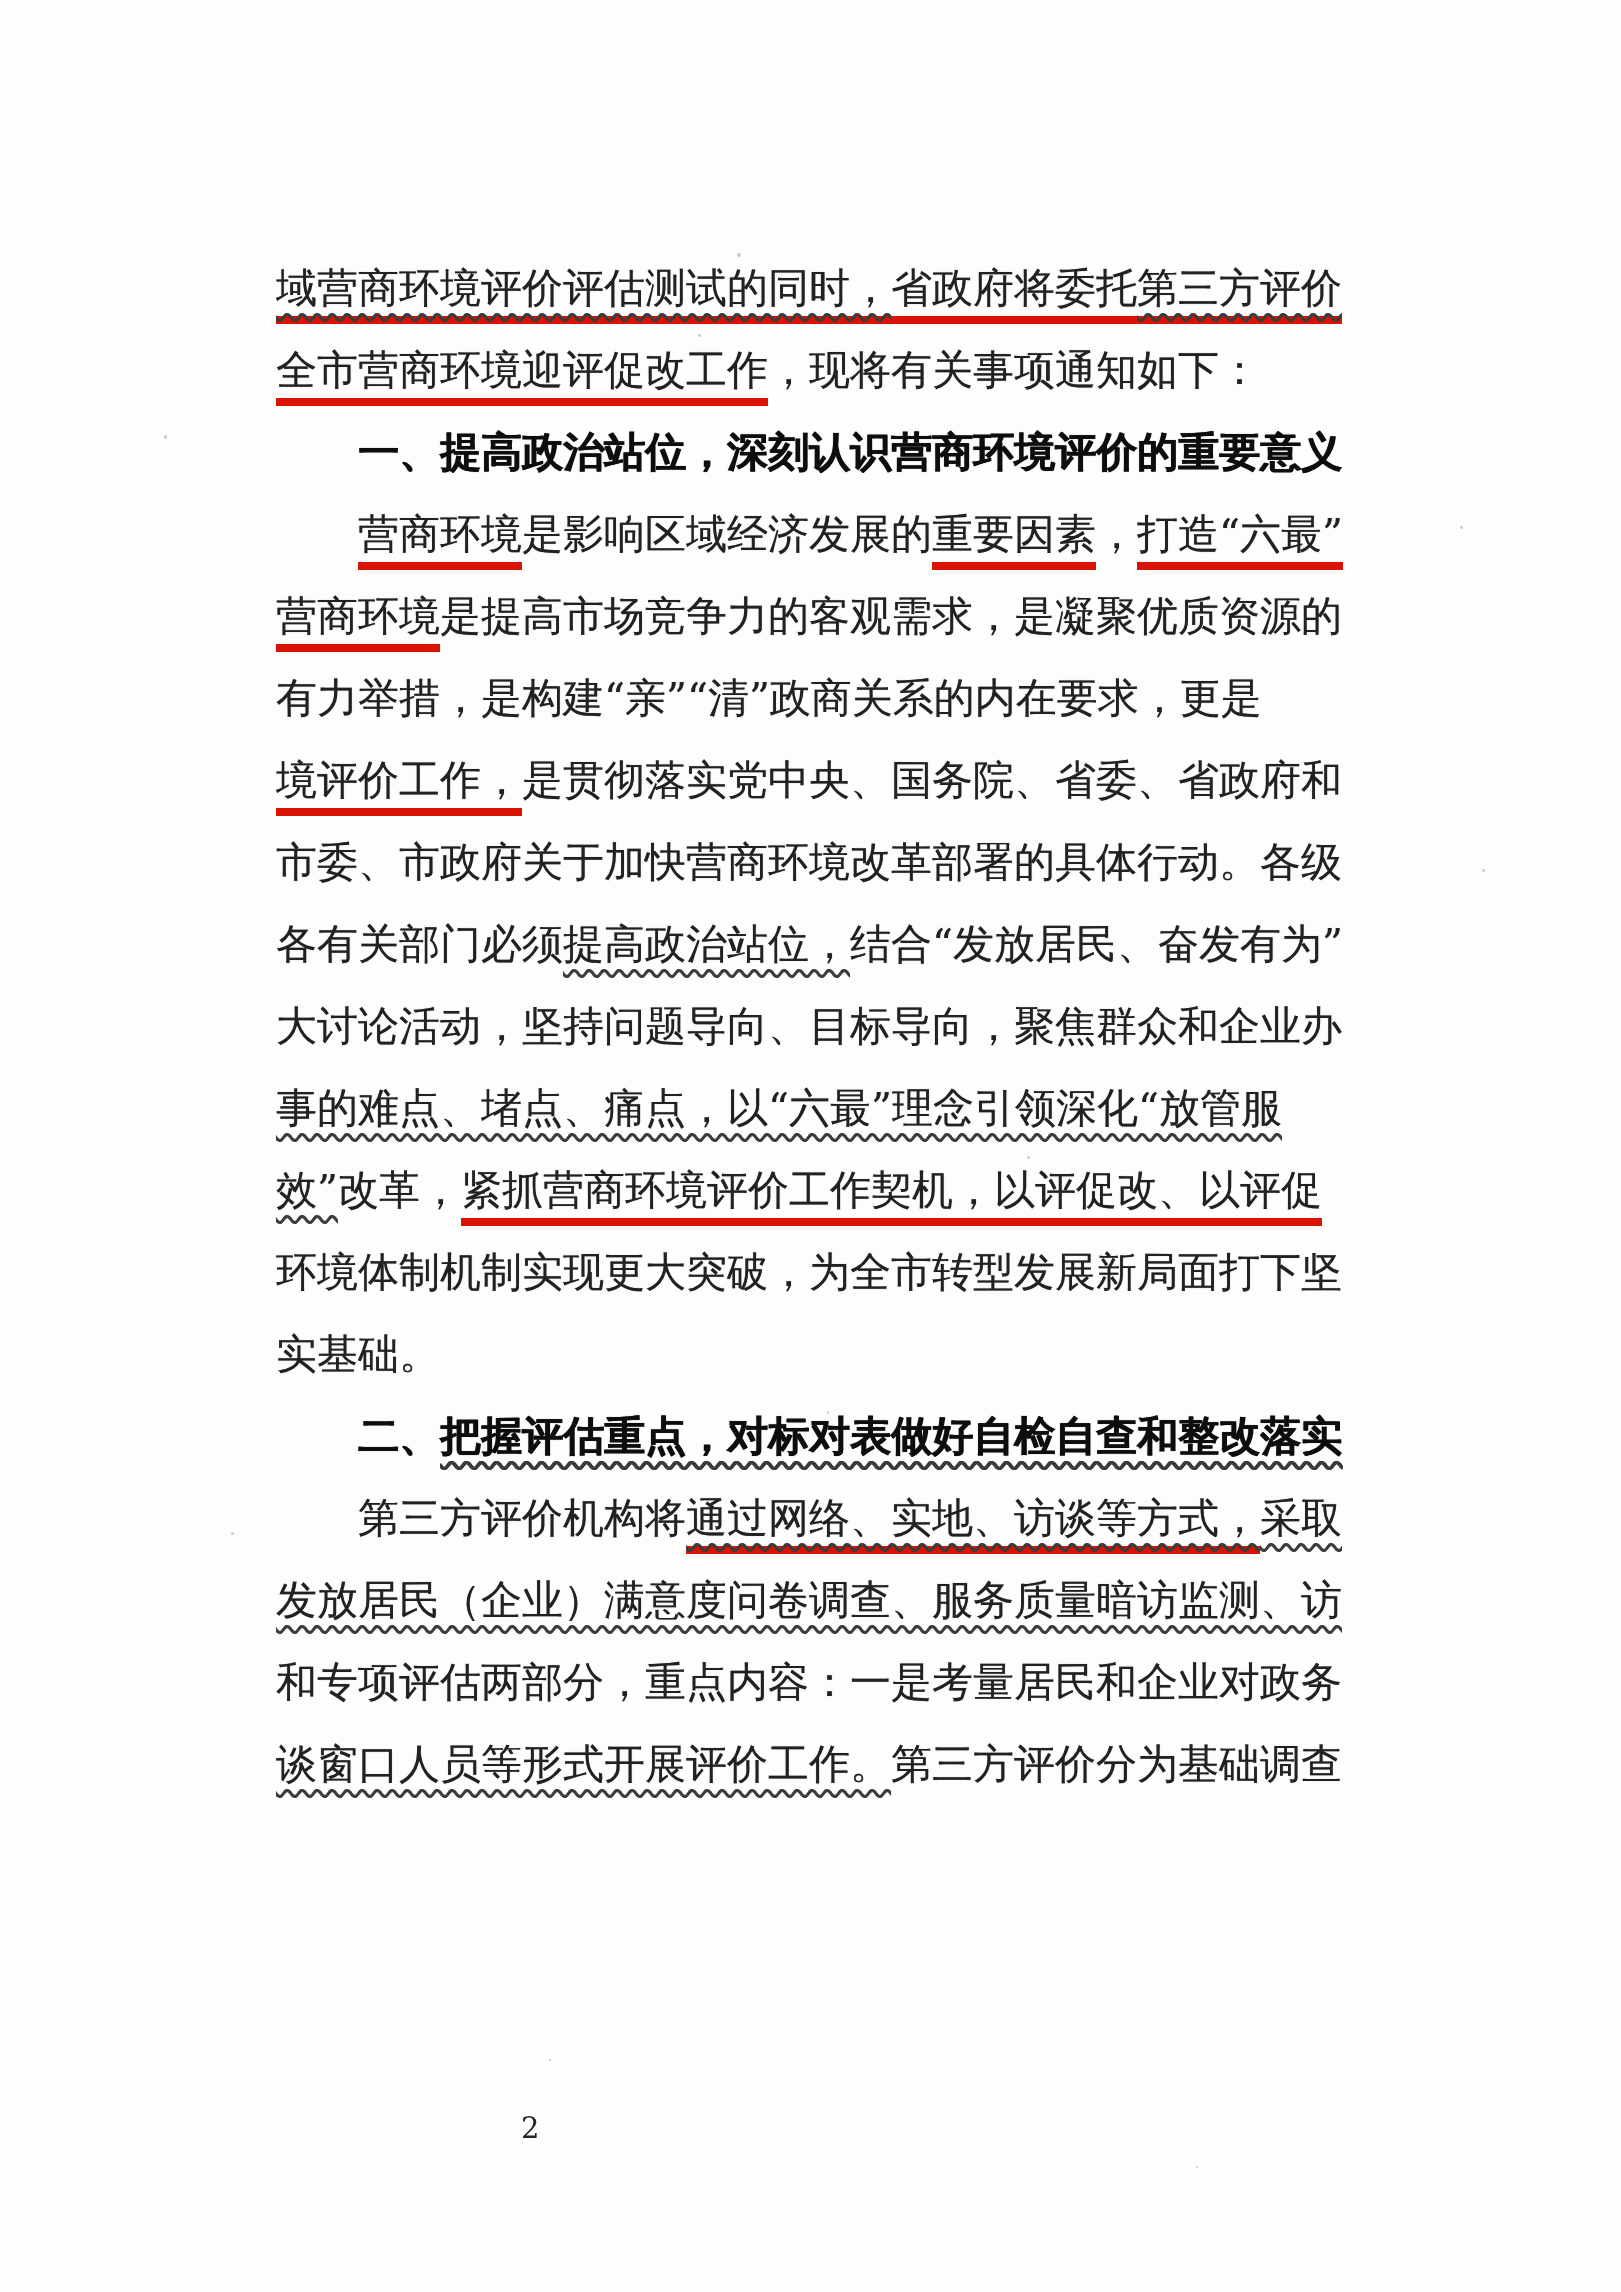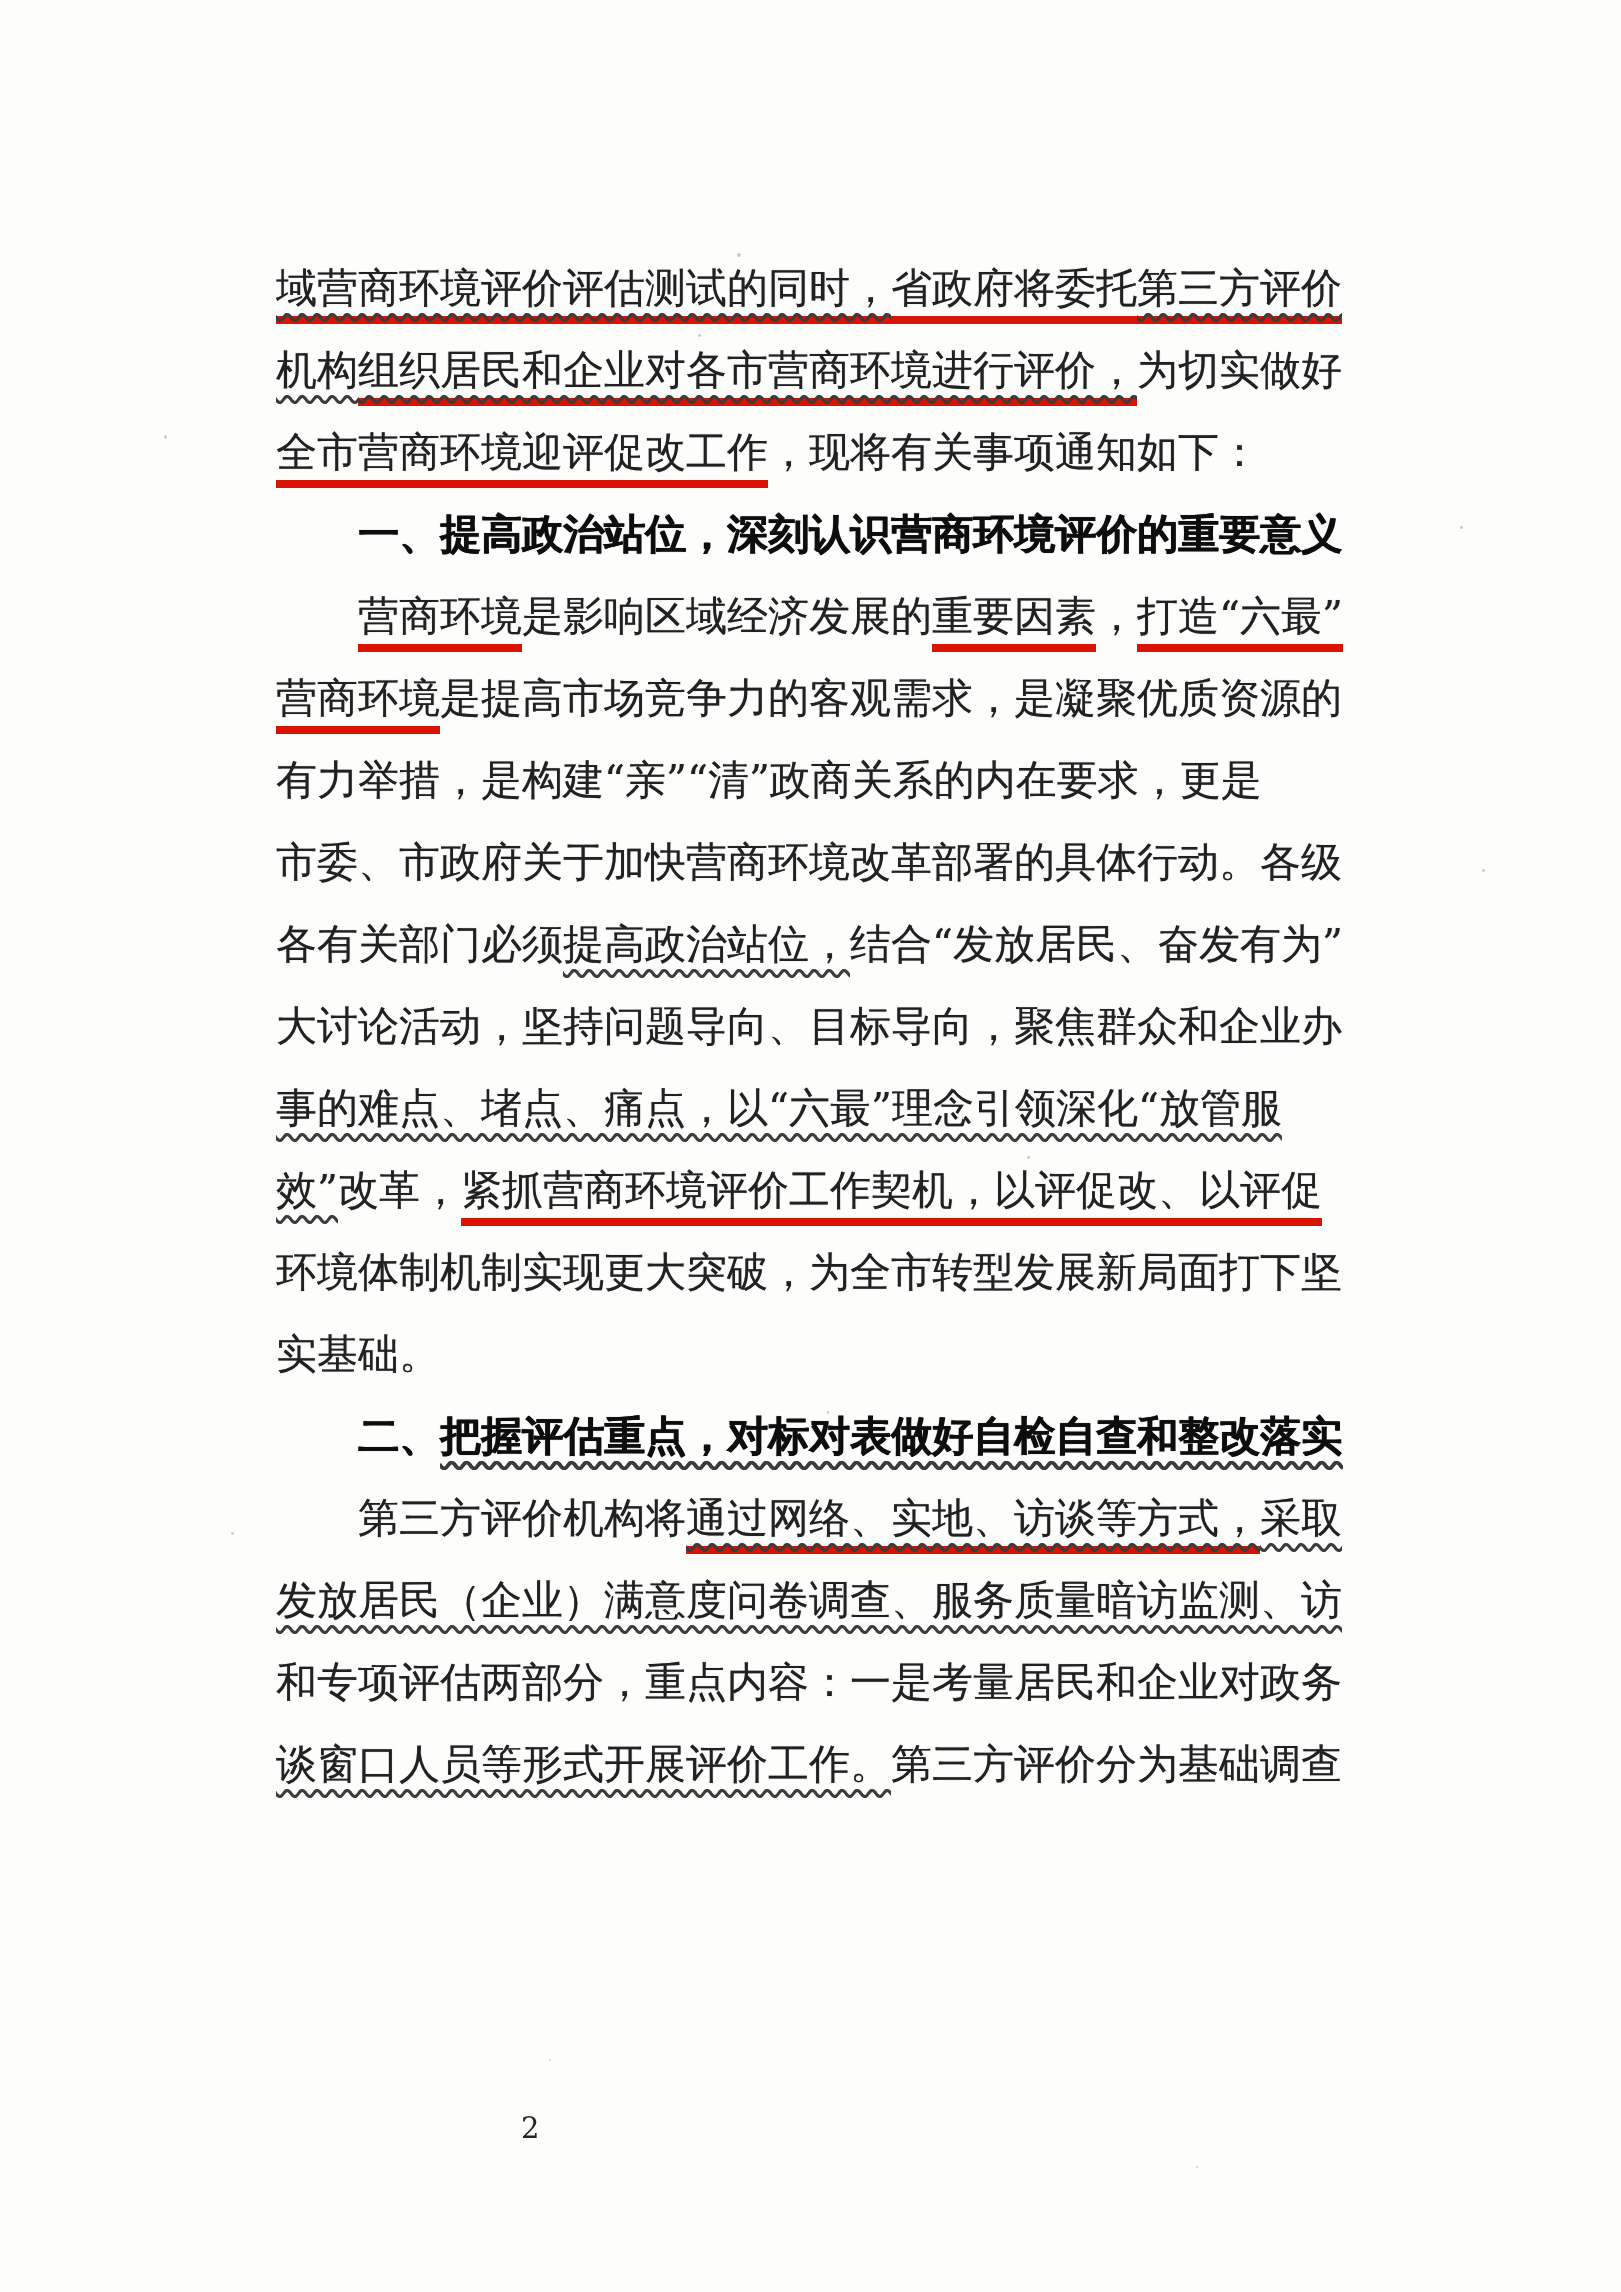--- a/index.html
+++ b/index.html
@@ -73,26 +73,26 @@
   <div class="speck" style="left:1460px;top:526px;width:2.9px;height:2.9px;"></div>
   <div class="speck" style="left:1482px;top:869px;width:2.9px;height:2.9px;"></div>
   <div class="speck" style="left:1027px;top:1156px;width:2.9px;height:2.9px;"></div>
   <div class="speck" style="left:231px;top:1532px;width:2.9px;height:2.9px;"></div>
   <div class="speck" style="left:827px;top:1411px;width:2px;height:2.9px;"></div>
   <div class="speck" style="left:549px;top:2059px;width:2px;height:2px;"></div>
   <div class="speck" style="left:1196px;top:2166px;width:2px;height:2px;"></div>
 
   <div class="text-block">
       <div class="line"><span class="mark-red mark-pencil">域营商环境评价评估测试的同时，</span><span class="mark-red">省政府将委托</span><span class="mark-red mark-pencil">第三方评价</span></div>
-      <div class="line"><span class="mark-pencil">机构</span><span class="mark-red mark-pencil">组织居民和企业对各市营商环境进行评价，</span><span>为切实做好</span></div>
       <div class="line"><span class="mark-red">全市营商环境迎评促改工作</span><span>，现将有关事项通知如下：</span></div>
       <div class="line heading indent"><span>一、提高政治站位，深刻认识营商环境评价的重要意义</span></div>
       <div class="line indent"><span class="mark-red">营商环境</span><span>是影响区域经济发展的</span><span class="mark-red">重要因素</span><span>，</span><span class="mark-red">打造“六最”</span></div>
       <div class="line"><span class="mark-red">营商环境</span><span>是提高市场竞争力的客观需求，是凝聚优质资源的</span></div>
       <div class="line"><span>有力举措，是构建“亲”“清”政商关系的内在要求，更是</span></div>
+      <div class="line"><span class="mark-red">境评价工作，</span><span>是贯彻落实党中央、国务院、省委、省政府和</span></div>
       <div class="line"><span>市委、市政府关于加快营商环境改革部署的具体行动。各级</span></div>
       <div class="line"><span>各有关部门必须</span><span class="mark-pencil">提高政治站位，</span><span>结合“发放居民、奋发有为”</span></div>
       <div class="line"><span>大讨论活动，坚持问题导向、目标导向，聚焦群众和企业办</span></div>
       <div class="line"><span class="mark-pencil">事的难点、堵点、痛点，以“六最”理念引领深化“放管服</span></div>
       <div class="line"><span class="mark-pencil">效”</span><span>改革，</span><span class="mark-red">紧抓营商环境评价工作契机，以评促改、以评促</span></div>
       <div class="line"><span>环境体制机制实现更大突破，为全市转型发展新局面打下坚</span></div>
       <div class="line"><span>实基础。</span></div>
       <div class="line heading indent"><span>二、</span><span class="mark-pencil">把握评估重点，对标对表做好自检自查和整改落实</span></div>
       <div class="line indent"><span>第三方评价机构将</span><span class="mark-red mark-pencil">通过网络、实地、访谈等方式，</span><span class="mark-pencil">采取</span></div>
       <div class="line"><span class="mark-pencil">发放居民（企业）满意度问卷调查、服务质量暗访监测、访</span></div>

